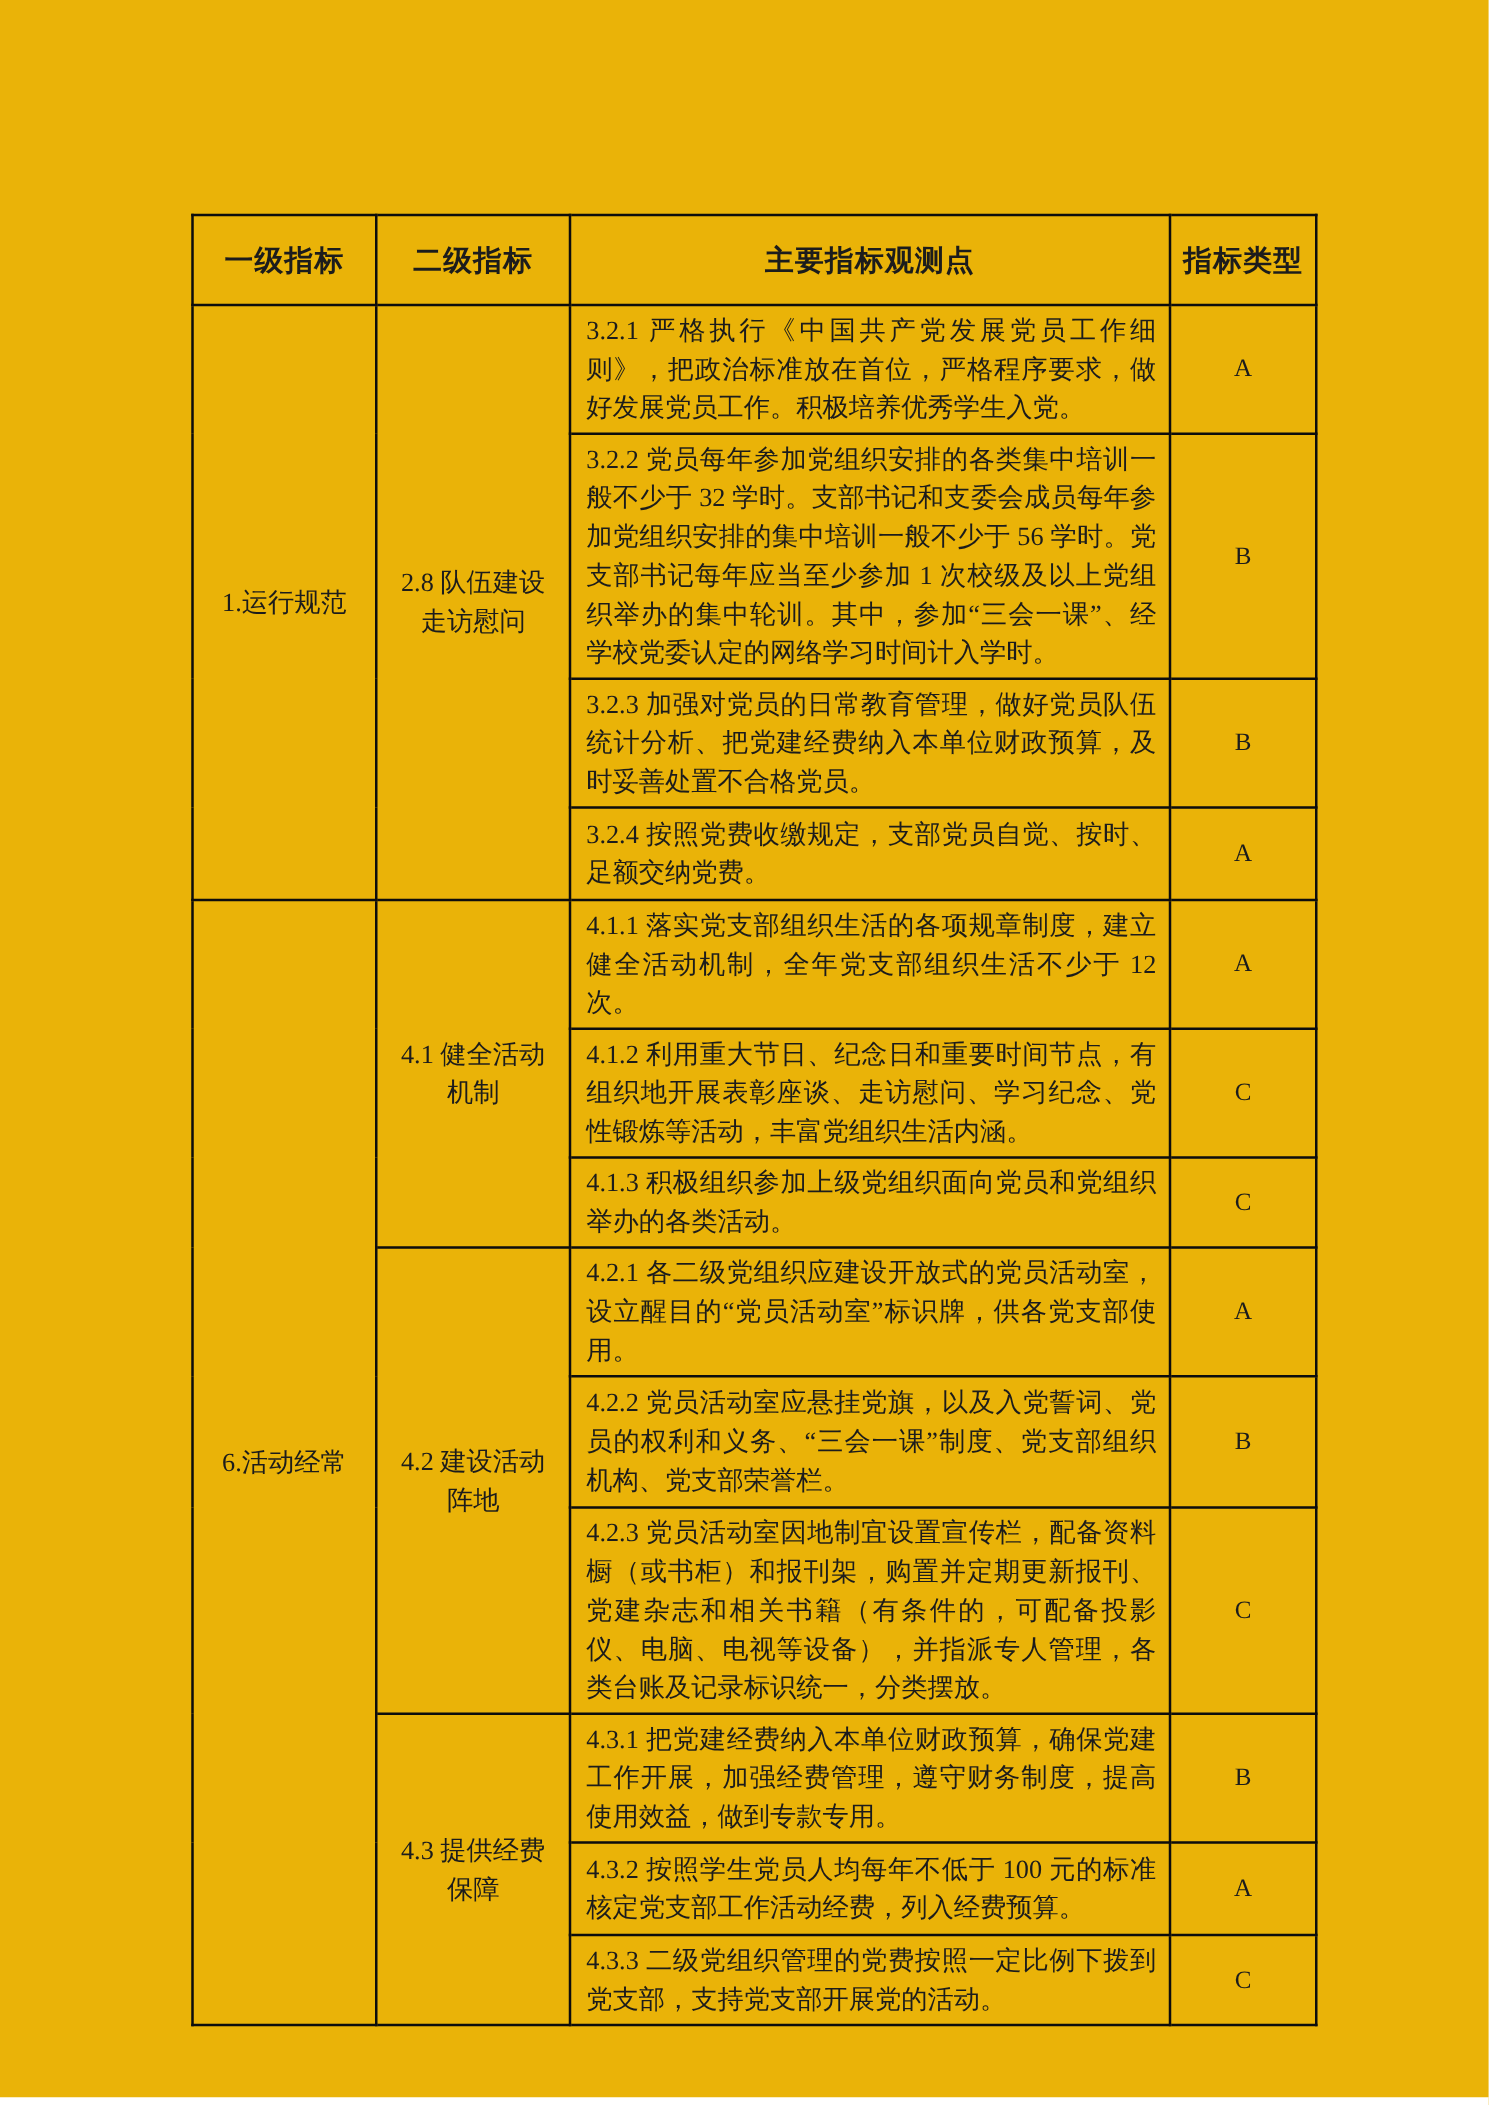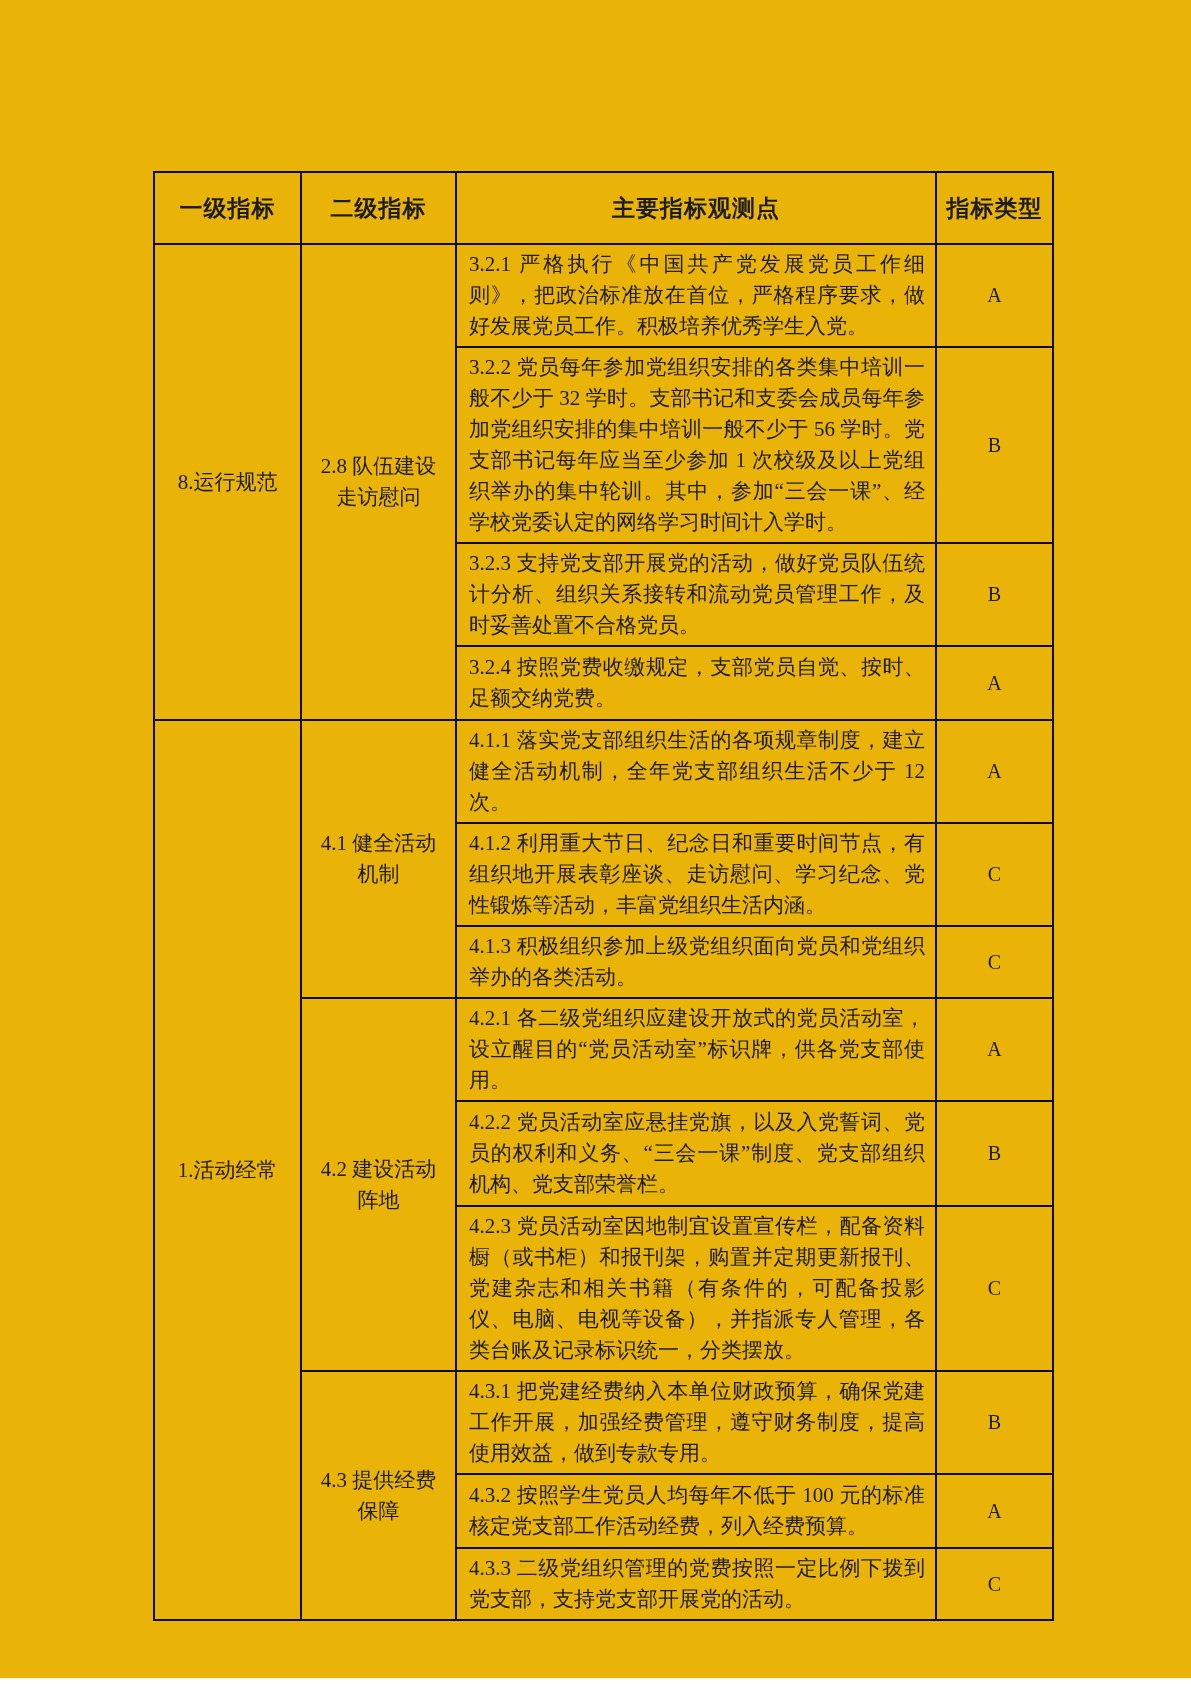--- a/index.html
+++ b/index.html
@@ -69,43 +69,43 @@
     </colgroup>
     <tbody>
         <tr style="height:72px">
       <th class="hdr">一级指标</th>
       <th class="hdr">二级指标</th>
       <th class="hdr">主要指标观测点</th>
       <th class="hdr">指标类型</th>
     </tr>
 
     <tr style="height:95px">
-      <td class="lvl1" rowspan="4">8.运行规范</td>
+      <td class="lvl1" rowspan="4">1.运行规范</td>
       <td class="lvl2" rowspan="4">
         <span class="lvl2-line">2.8 队伍建设</span>
         <span class="lvl2-line">走访慰问</span>
       </td>
       <td class="obs">3.2.1 严格执行《中国共产党发展党员工作细则》，把政治标准放在首位，严格程序要求，做好发展党员工作。积极培养优秀学生入党。</td>
       <td class="typ">A</td>
     </tr>
     <tr style="height:190px">
       <td class="obs">3.2.2 党员每年参加党组织安排的各类集中培训一般不少于 32 学时。支部书记和支委会成员每年参加党组织安排的集中培训一般不少于 56 学时。党支部书记每年应当至少参加 1 次校级及以上党组织举办的集中轮训。其中，参加“三会一课”、经学校党委认定的网络学习时间计入学时。</td>
       <td class="typ">B</td>
     </tr>
     <tr style="height:92px">
-      <td class="obs">3.2.3 支持党支部开展党的活动，做好党员队伍统计分析、组织关系接转和流动党员管理工作，及时妥善处置不合格党员。</td>
+      <td class="obs">3.2.3 加强对党员的日常教育管理，做好党员队伍统计分析、把党建经费纳入本单位财政预算，及时妥善处置不合格党员。</td>
       <td class="typ">B</td>
     </tr>
     <tr style="height:74px">
       <td class="obs">3.2.4 按照党费收缴规定，支部党员自觉、按时、足额交纳党费。</td>
       <td class="typ">A</td>
     </tr>
 
     <tr style="height:76px">
-      <td class="lvl1" rowspan="9">1.活动经常</td>
+      <td class="lvl1" rowspan="9">6.活动经常</td>
       <td class="lvl2" rowspan="3">
         <span class="lvl2-line">4.1 健全活动</span>
         <span class="lvl2-line">机制</span>
       </td>
       <td class="obs">4.1.1 落实党支部组织生活的各项规章制度，建立健全活动机制，全年党支部组织生活不少于 12 次。</td>
       <td class="typ">A</td>
     </tr>
     <tr style="height:93px">
       <td class="obs">4.1.2 利用重大节日、纪念日和重要时间节点，有组织地开展表彰座谈、走访慰问、学习纪念、党性锻炼等活动，丰富党组织生活内涵。</td>
       <td class="typ">C</td>

